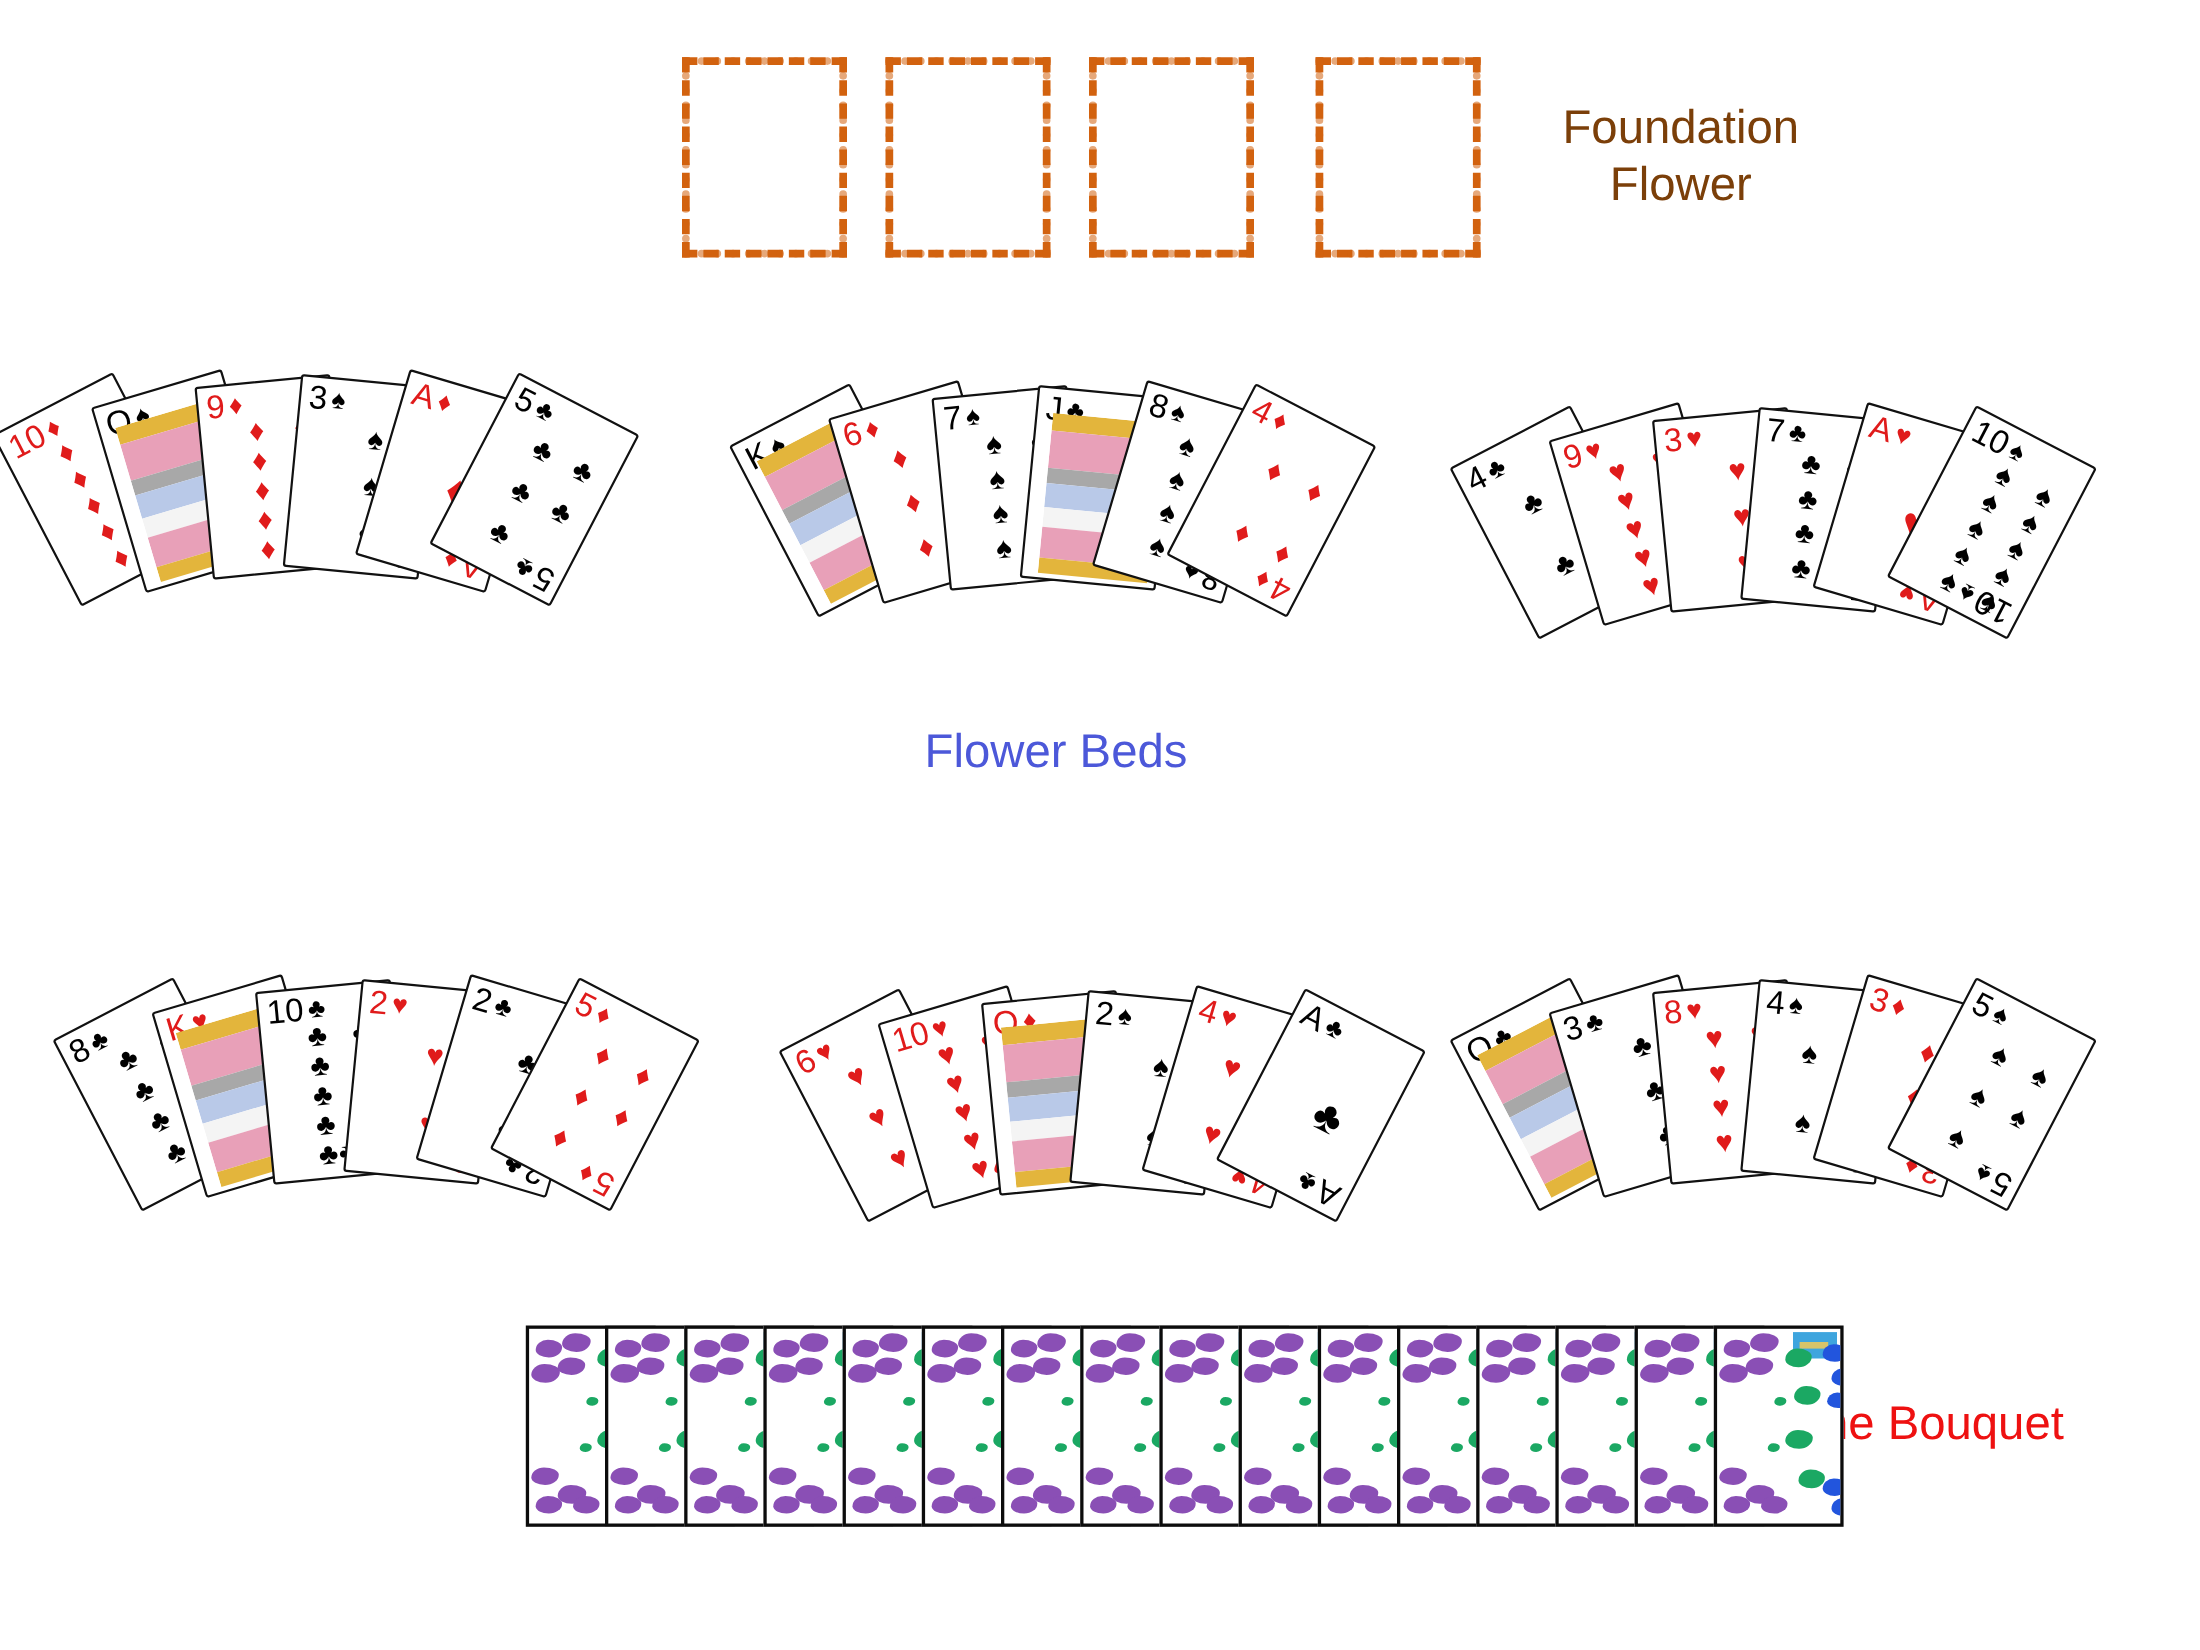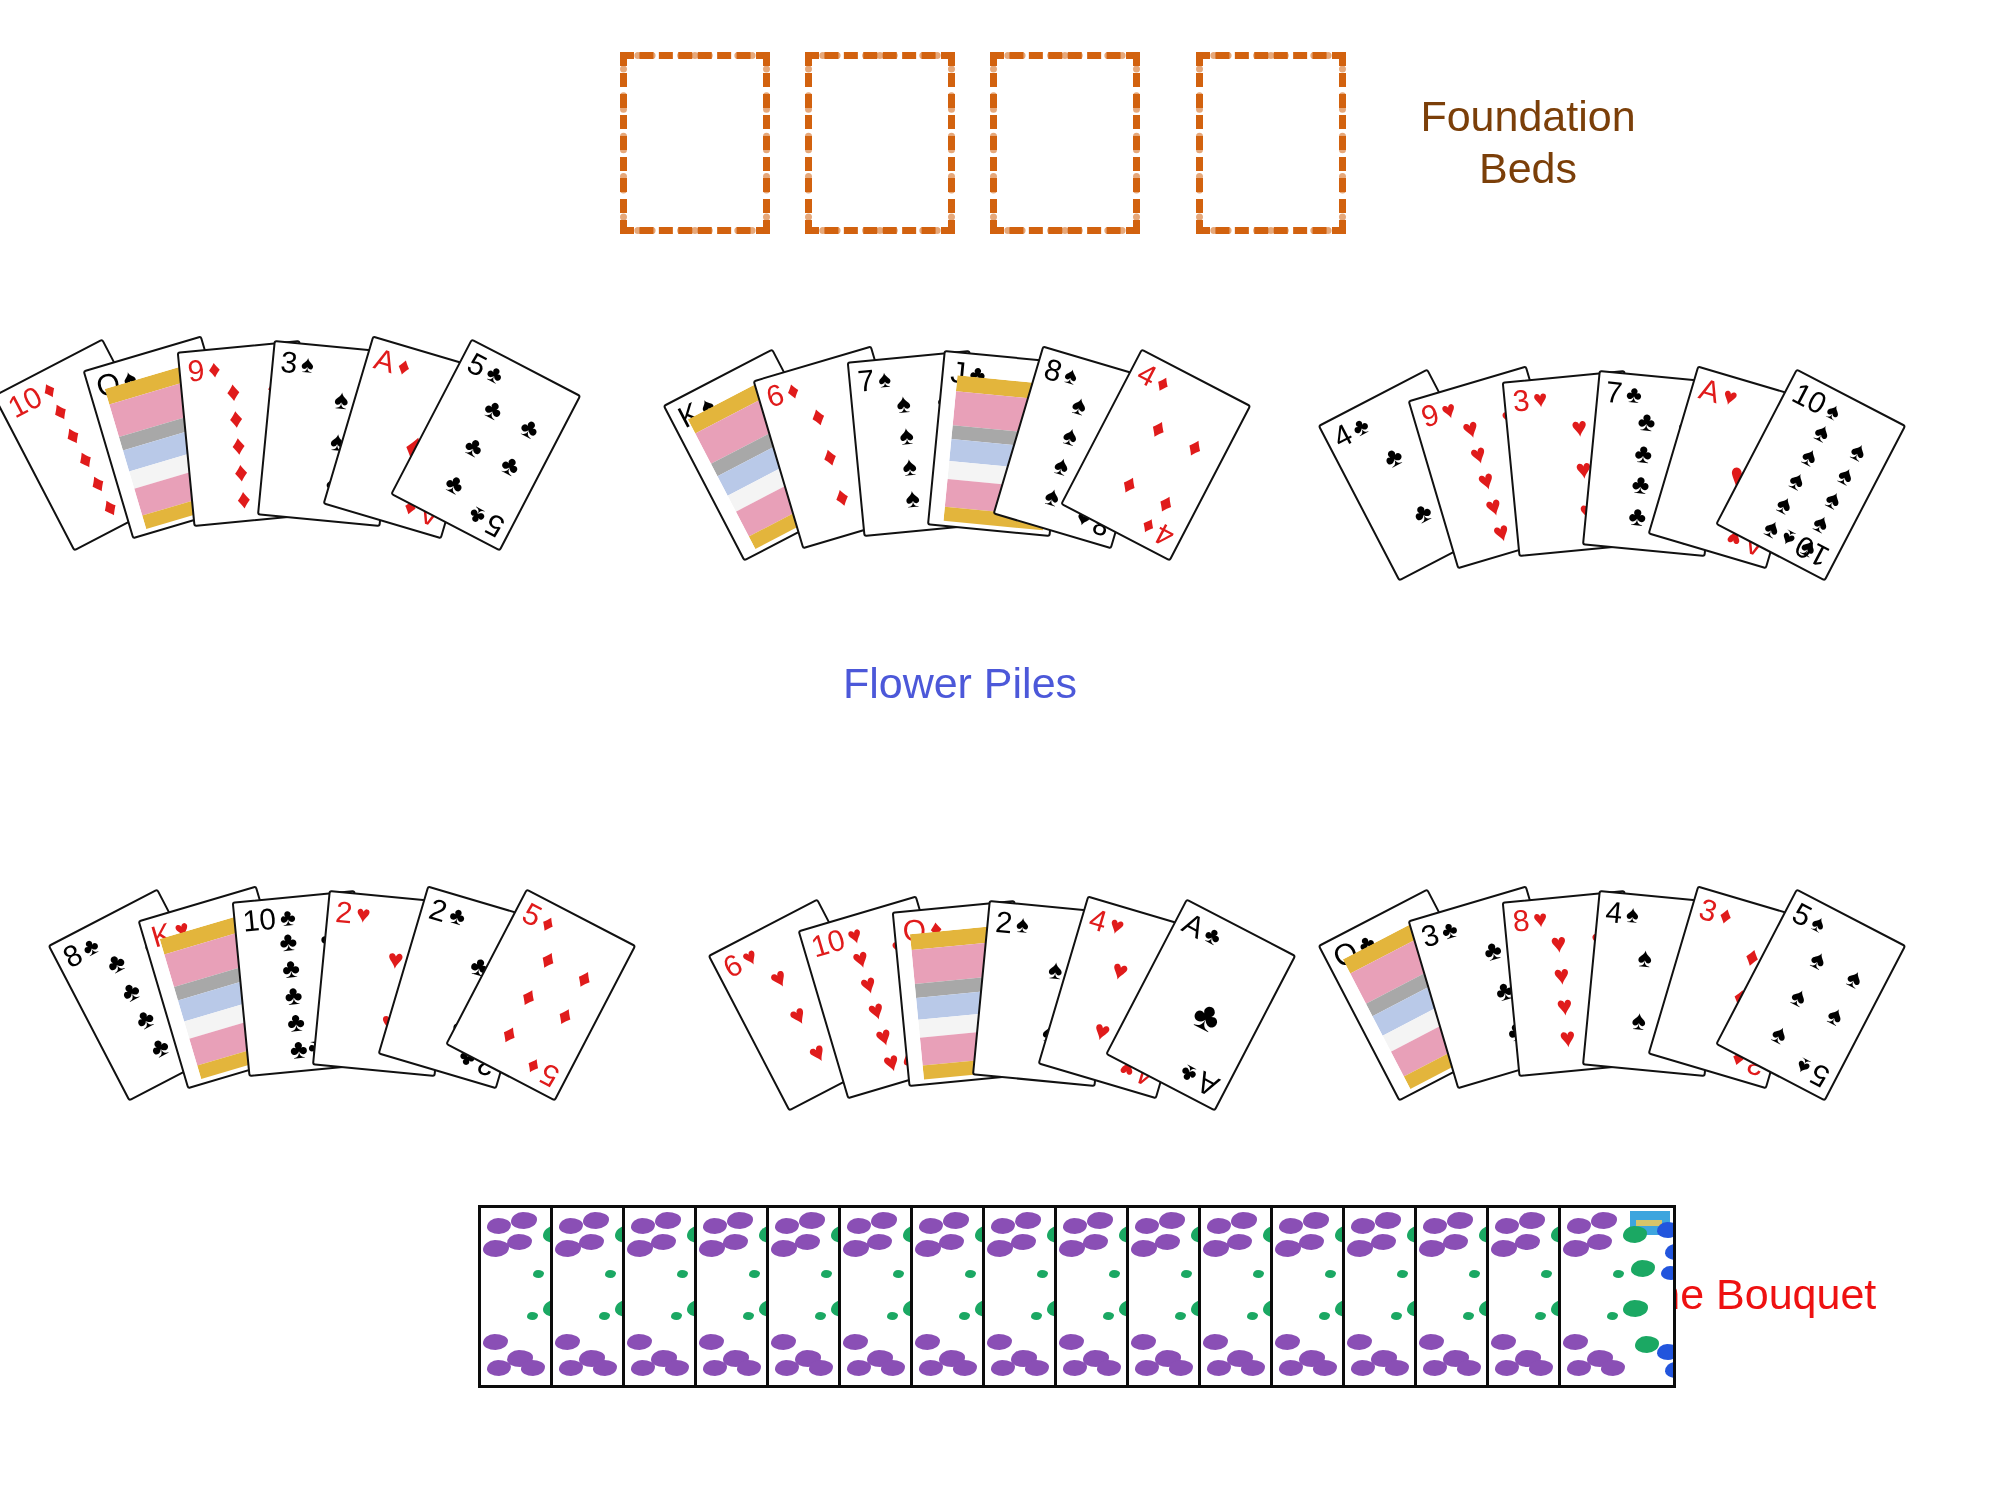--- a/index.html
+++ b/index.html
@@ -71,21 +71,21 @@
 </style>
 </head>
 <body>
 
 <div class="foundation" style="left:620px;top:52px;"></div>
 <div class="foundation" style="left:805px;top:52px;"></div>
 <div class="foundation" style="left:990px;top:52px;"></div>
 <div class="foundation" style="left:1196px;top:52px;"></div>
 
 <div class="label" id="foundation-label">Foundation
-Beds</div>
+Flower</div>
 
 <div class="fan" id="flower-bed-1" style="left:75px;top:345px;">
     <div class="card" style="left: 0px; top: 0px; transform: rotate(-27.5deg); z-index: 1;">
       <div class="corner red">
         <span class="rank">10</span>
         <span class="suit">♦</span>
       </div>
       <div class="pips c2" style="grid-template-rows: repeat(5, 1fr);">
         <span class="red">♦</span>
         <span class="red">♦</span>
@@ -696,21 +696,21 @@
         <span class="black">♠</span>
         <span class="black">♠</span>
       </div>
       <div class="corner-br black">
         <span class="rank">5</span>
         <span class="suit">♠</span>
       </div>
     </div>
   </div>
 
-<div class="label" id="flowerbeds-label">Flower Piles</div>
+<div class="label" id="flowerbeds-label">Flower Beds</div>
 
 <div id="bouquet" style="width: 1198px;">
     <div class="back" style="left: 0px; z-index: 1;">
       <div class="bk-blue"></div>
       <div class="blob pu" style="left: 6px; top: 10px; width: 24px; height: 16px;"></div>
       <div class="blob pu" style="left: 30px; top: 4px; width: 26px; height: 17px;"></div>
       <div class="blob pu" style="left: 2px; top: 32px; width: 26px; height: 17px;"></div>
       <div class="blob pu" style="left: 26px; top: 26px; width: 25px; height: 16px;"></div>
       <div class="blob gr" style="left: 62px; top: 18px; width: 24px; height: 17px;"></div>
       <div class="blob gr" style="left: 70px; top: 52px; width: 24px; height: 17px;"></div>

